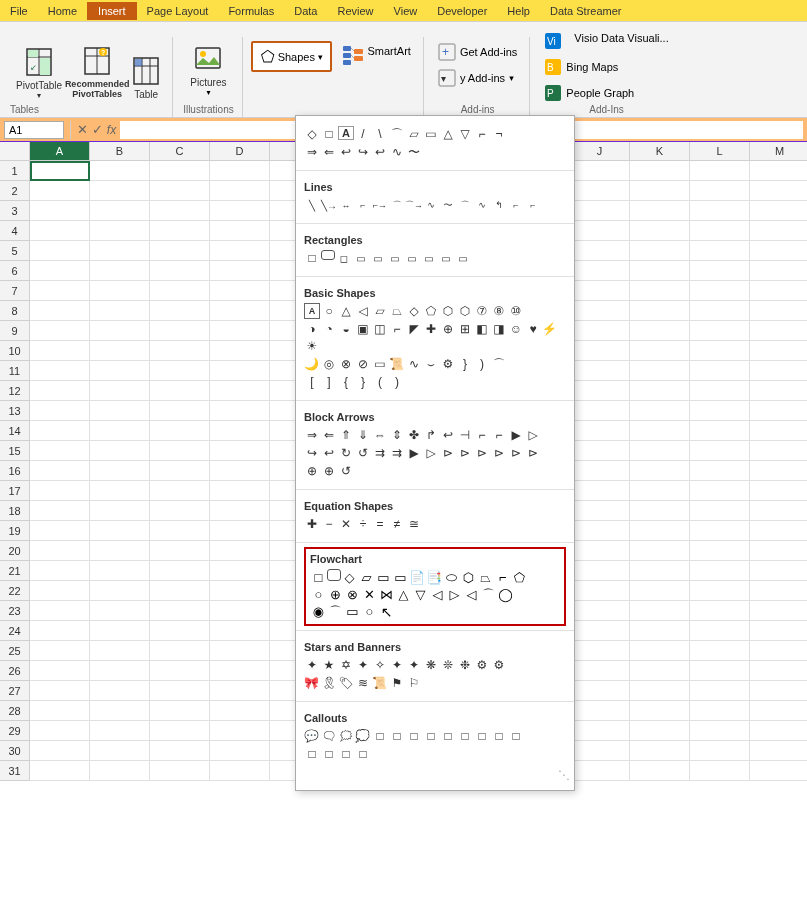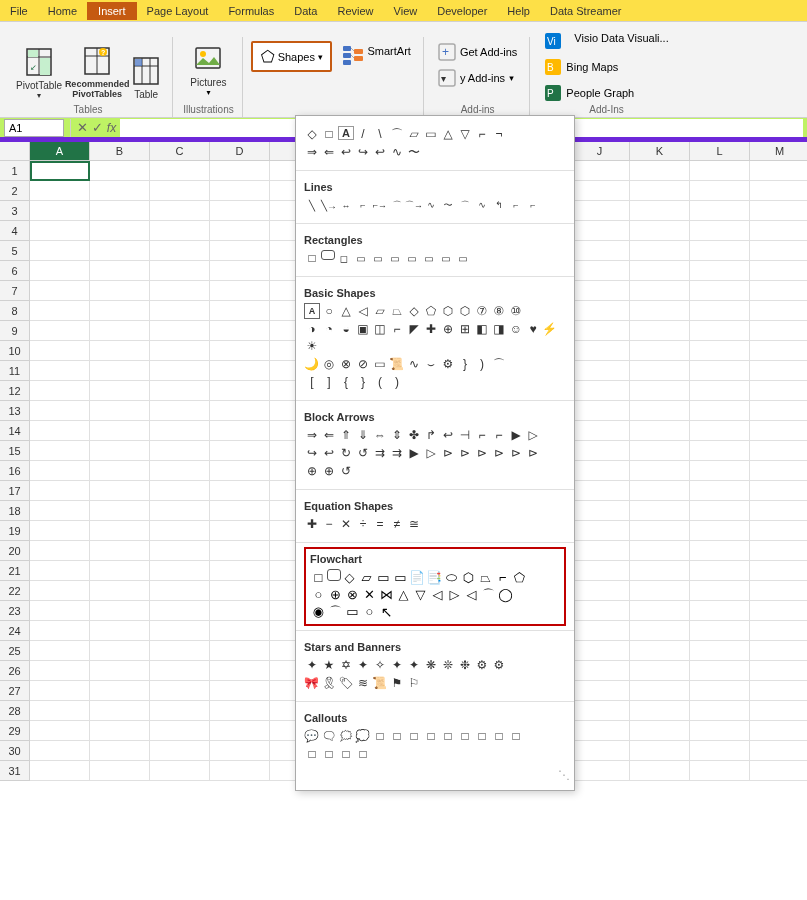--- a/index.html
+++ b/index.html
@@ -18,21 +18,21 @@
 
     
     .shapes-dropdown { position: absolute; top: 115px; left: 295px; width: 280px; background: #fff; border: 1px solid #aaa; box-shadow: 2px 2px 8px rgba(0,0,0,0.2); z-index: 100; padding: 6px 0; }
     .shapes-section { padding: 4px 8px; }
     .shapes-section-title { font-weight: bold; font-size: 11px; color: #333; margin-bottom: 4px; margin-top: 2px; }
     .shapes-row { display: flex; flex-wrap: wrap; gap: 1px; margin-bottom: 2px; }
     .shape-icon { width: 16px; height: 16px; display: inline-flex; align-items: center; justify-content: center; font-size: 12px; cursor: pointer; color: #333; }
     .shapes-divider { border-top: 1px solid #e0e0e0; margin: 4px 0; }
 
     
-    .formula-bar { display: flex; align-items: center; border-bottom: 5px solid #6d28d9; height: 24px; padding: 0 4px; gap: 4px; background: #bef264; }
+    .formula-bar { display: flex; align-items: center; border-bottom: 1px solid #6d28d9; height: 24px; padding: 0 4px; gap: 4px; background: #fdba74; }
     .name-box { width: 60px; border: 1px solid #aaa; height: 18px; font-size: 11px; padding: 1px 4px; }
     .formula-bar-sep { width: 1px; background: #d0d0d0; height: 18px; margin: 0 2px; }
     .formula-icons { display: flex; gap: 4px; align-items: center; color: #666; font-size: 13px; }
     .fx-label { font-style: italic; font-size: 12px; color: #666; }
     .formula-input { flex: 1; border: none; outline: none; font-size: 11px; height: 18px; }
 
     
     .spreadsheet { display: flex; flex-direction: column; flex: 1; overflow: hidden; }
     .col-headers { display: flex; background: #f3f3f3; border-bottom: 1px solid #d0d0d0; }
     .row-header-spacer { width: 30px; min-width: 30px; border-right: 1px solid #d0d0d0; height: 18px; }
@@ -41,21 +41,21 @@
     .grid-area { display: flex; }
     .row-headers { display: flex; flex-direction: column; background: #f3f3f3; }
     .row-header { width: 30px; height: 20px; border-right: 1px solid #d0d0d0; border-bottom: 1px solid #d0d0d0; text-align: center; line-height: 20px; font-size: 11px; color: #333; }
     .grid-row { display: flex; }
     .grid-cell { width: 60px; min-width: 60px; height: 20px; border-right: 1px solid #e0e0e0; border-bottom: 1px solid #e0e0e0; font-size: 11px; }
     .grid-cell.active-cell { border: 2px solid #217346; background: #fff; }
 
     
     .tables-group { display: flex; flex-direction: column; min-height: 80px; border-right: 1px solid #d0d0d0; padding: 4px 6px 2px 6px; }
     .tables-items { display: flex; gap: 4px; align-items: flex-end; flex: 1; }
-    .tables-label { font-size: 10px; color: #666; text-align: center; margin-top: auto; }
+    .tables-label { font-size: 10px; color: #666; margin-top: auto; }
 
     .pictures-group { display: flex; flex-direction: column; min-height: 80px; border-right: 1px solid #d0d0d0; padding: 4px 8px 2px 8px; align-items: center; }
 
     
     .flowchart-shapes { display: flex; flex-wrap: wrap; gap: 0; }
     .fs { font-size: 13px; cursor: pointer; width: 17px; height: 17px; display: inline-flex; align-items: center; justify-content: center; }
   </style>
 </head>
 <body>
 

